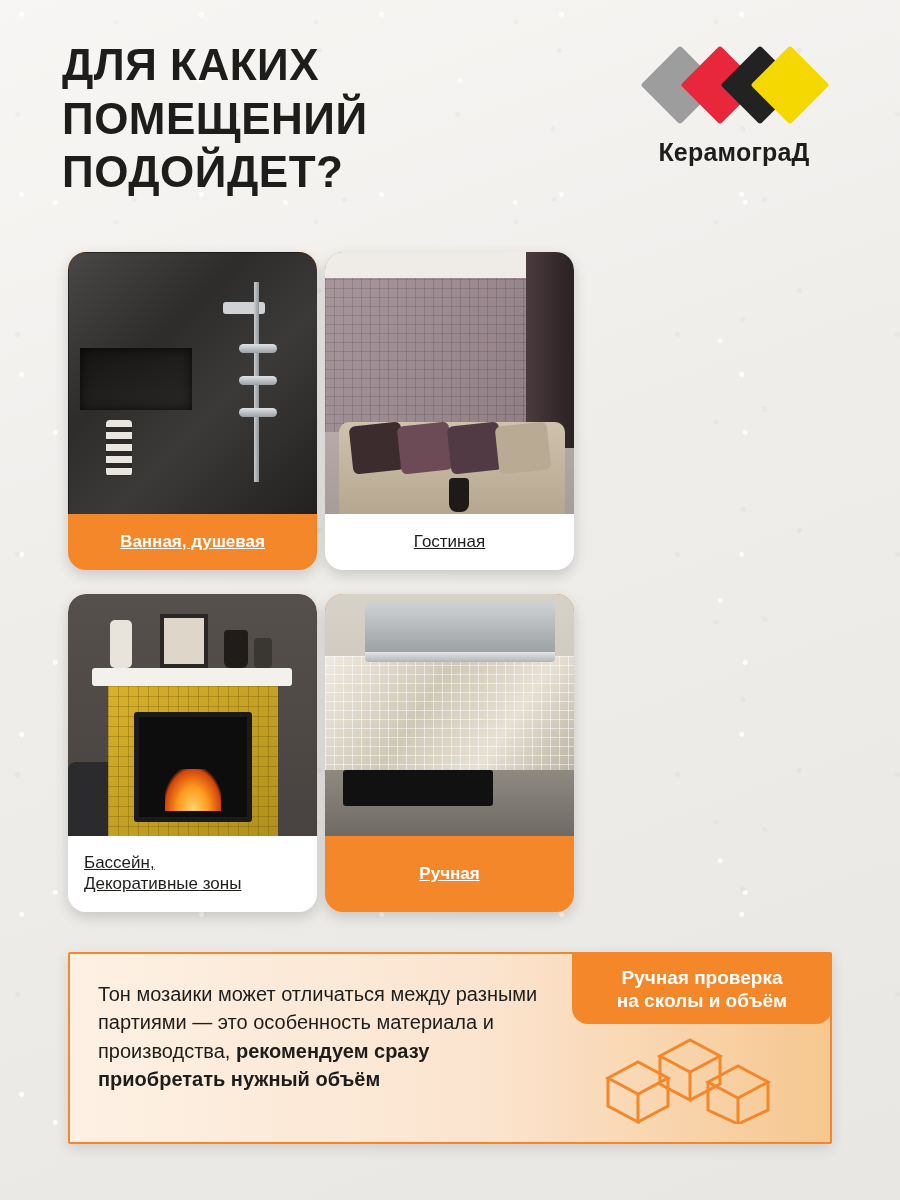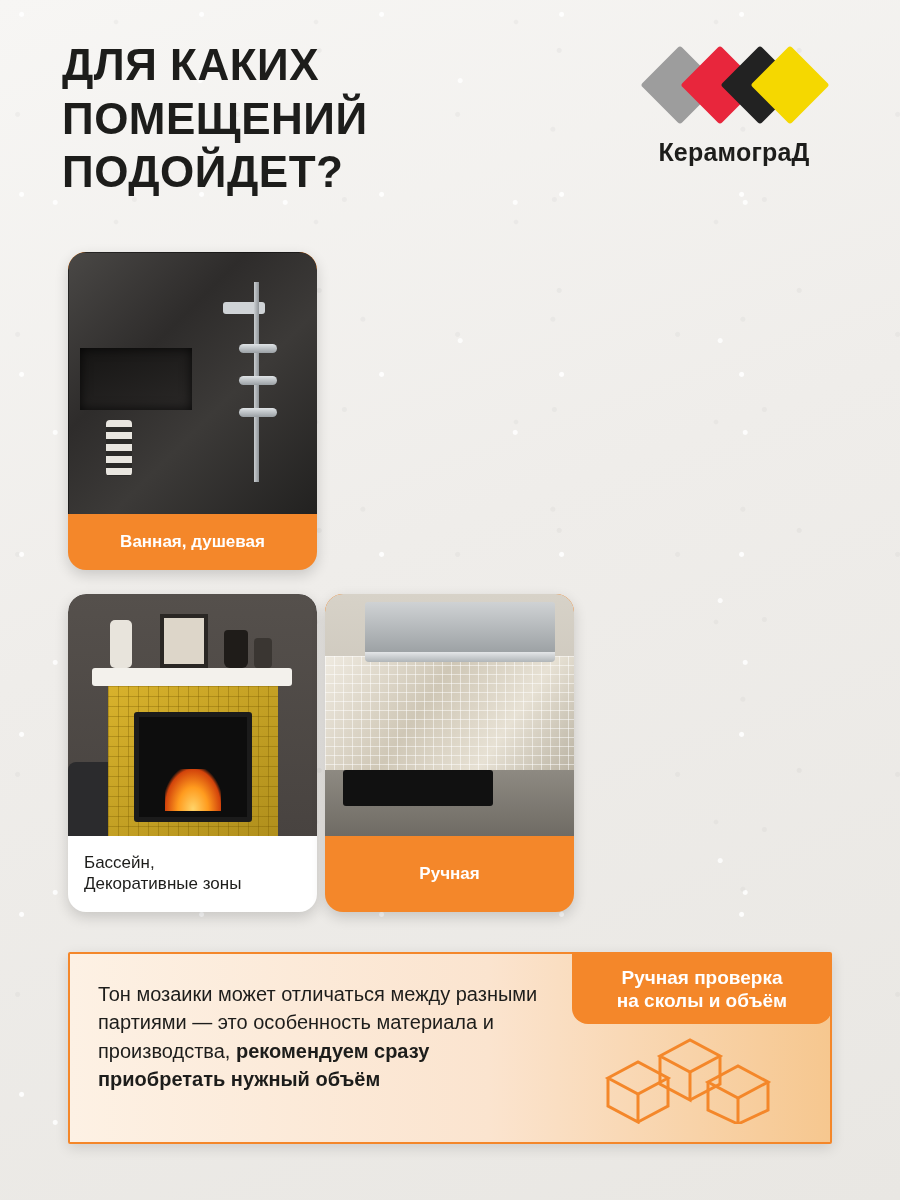--- a/index.html
+++ b/index.html
@@ -58,20 +58,21 @@
   }
   .card.accent { background: #f4872a; }
   .card .photo {
     width: 100%; height: 262px; border-radius: 18px 18px 0 0;
     position: relative; overflow: hidden;
   }
   .card .caption {
     height: 56px; display: flex; align-items: center; justify-content: center;
     text-align: center; font-size: 17px; color: #1d1d1b; padding: 12px 10px;
     line-height: 1.22;
+    text-decoration: underline;
   }
   .card.accent .caption { color: #ffffff; font-weight: 600; }
   .card.tall-caption .caption { height: 76px; justify-content: flex-start; text-align: left; padding-left: 16px; }
   .card.tall-caption .photo { height: 242px; }
   .row2 .card { height: 318px; }
   .row2 .card .photo { height: 242px; }
   .row2 .card .caption { height: 76px; }
   .row2 .card.accent .caption { justify-content: center; }
   
   .ph-bath {
@@ -259,20 +260,34 @@
             <div class="bottle"></div>
           <div class="head"></div>
             <div class="riser"></div>
           <div class="knob k1"></div>
             <div class="knob k2"></div>
             <div class="knob k3"></div>
         </div>
         <div class="caption">Ванная, душевая</div>
       </div>
 
+      <div class="card">
+        <div class="photo ph-living">
+          <div class="wall"></div>
+            <div class="ceiling"></div>
+            <div class="curtain"></div>
+          <div class="sofa"></div>
+          <div class="cush c1"></div>
+            <div class="cush c2"></div>
+            <div class="cush c3"></div>
+            <div class="cush c4"></div>
+          <div class="vase"></div>
+        </div>
+        <div class="caption">Гостиная</div>
+      </div>
 
 
     </div>
 
     <div class="row row2">
 
       <div class="card tall-caption">
         <div class="photo ph-fire">
           <div class="armchair"></div>
           <div class="vaseL"></div>

